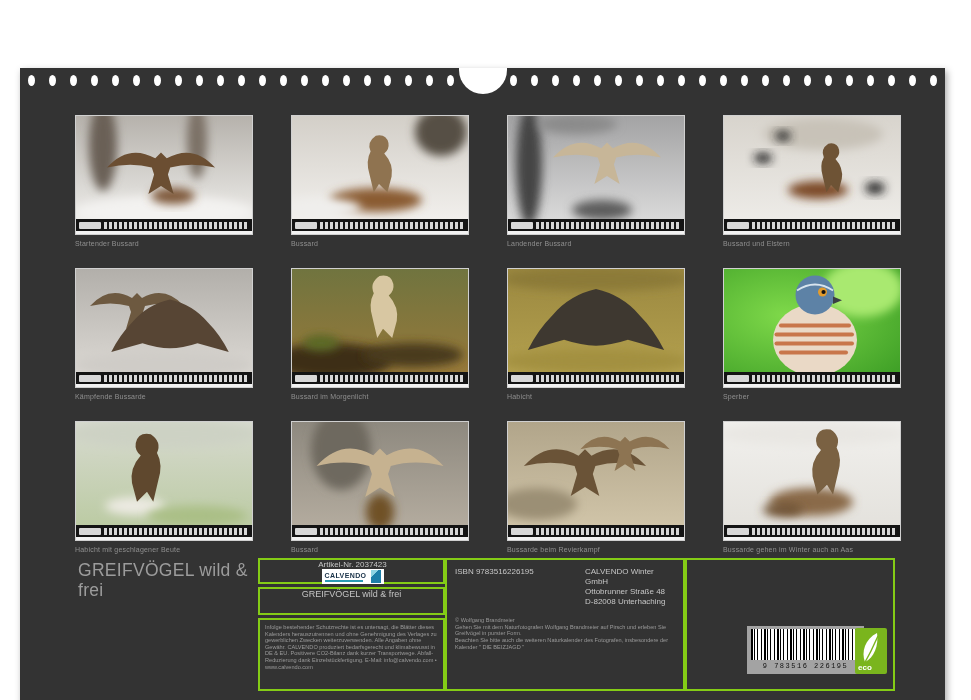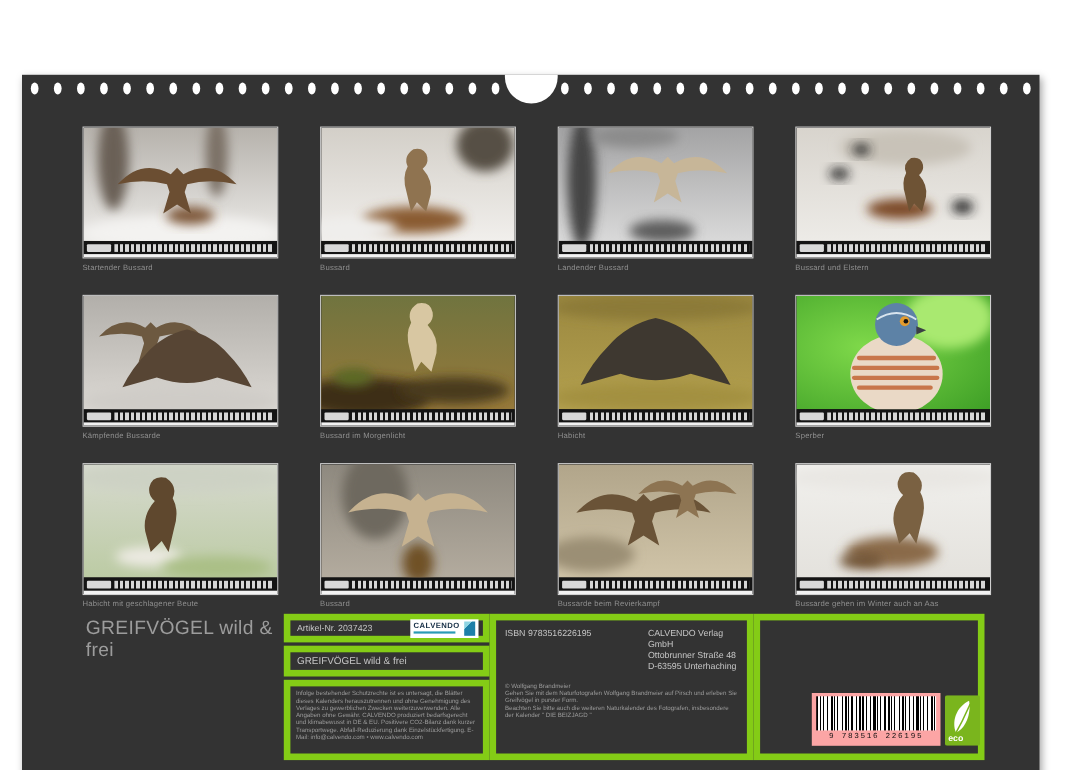--- a/index.html
+++ b/index.html
@@ -24,42 +24,42 @@
   .art svg { display:block; width:100%; height:100%; }
   .strip { height:12px; background:#141414; display:flex; align-items:center; padding:0 3px; gap:3px; }
   .mon { width:22px; height:7px; background:#d8d8d8; border-radius:1px; flex:none; }
   .days { flex:1; height:7px; background:repeating-linear-gradient(90deg,#d6d6d6 0 3px,#141414 3px 5px); }
   .foot { height:3px; background:#f2f2f2; }
   .caption { margin-top:4px; font-size:7px; line-height:9px; color:#909090; letter-spacing:0.2px; }
 
   
   .bigtitle { position:absolute; left:58px; top:492px; font-size:17.5px; line-height:1.15; color:#9c9c9c;
               white-space:pre-line; letter-spacing:0.3px; }
-  .box { border:6px solid #84cc16; }
+  .box { border:2px solid #84cc16;flex-direction:column; }
   .leftcol { position:absolute; left:238px; top:490px; width:187px; }
   .b1 { height:26px; display:flex; align-items:center; justify-content:space-between; padding:0 4px 0 6px; margin-bottom:3px; }
   .artikel { font-size:8px; color:#c6c6c6; }
   .logo { width:62px; height:17px; background:#ffffff; display:flex; align-items:center; justify-content:space-between; padding:1px 3px; }
   .logotxt { display:flex; flex-direction:column; line-height:1; }
   .logoname { font-size:7px; font-weight:bold; color:#173047; letter-spacing:0.4px; }
   .tagline { margin-top:1px; width:38px; height:2px; background:#2a9bb5; }
   .logoicon { width:10px; height:13px; background:linear-gradient(135deg,#8ed4e2 32%,#1d7fa8 32%); }
   .b2 { height:28px; display:flex; align-items:center; padding:0 6px; margin-bottom:3px; }
   .b2 span { font-size:9px; color:#c4c4c4; }
   .b3 { height:73px; padding:4px 5px; }
   .legal { font-size:5.6px; line-height:1.18; color:#9a9a9a; display:block; }
 
   .midcol { position:absolute; left:425px; top:490px; width:240px; height:133px; padding:7px 8px; }
   .midrow { display:flex;gap:12px; }
   .isbn { font-size:8px; color:#c6c6c6; width:118px; flex:none; }
   .addr { display:flex; flex-direction:column; font-size:8px; line-height:1.25; color:#c6c6c6; }
   .copy { margin-top:10px; font-size:5.6px; line-height:1.2; color:#9a9a9a; white-space:pre-line; }
 
   .rightcol { position:absolute; left:665px; top:490px; width:210px; height:133px; }
-  .bcpanel { position:absolute; left:47px; top:66px; width:117px; height:48px; background:#fca5a5; padding:3px 4px 2px 4px; }
+  .bcpanel { position:absolute; left:60px; top:66px; width:117px; height:48px; background:#a3a3a3; padding:3px 4px 2px 4px; }
   .bars { height:31px;
           background:repeating-linear-gradient(90deg,#000 0 2px,#fff 2px 3px,#000 3px 4px,#fff 4px 6px,#000 6px 7px,#fff 7px 10px,#000 10px 11px,#fff 11px 13px); }
   .bcdigits { margin-top:2px; text-align:center; font-size:7px; letter-spacing:1.5px; color:#111; font-family:"Liberation Mono", monospace; }
   .eco { position:absolute; left:168px; top:68px; width:32px; height:46px; }
 </style>
 </head>
 <body>
 
 <div class="stage">
   <div class="card">
@@ -480,23 +480,23 @@
       </div>
       <div class="box b3">
         <span class="legal">Infolge bestehender Schutzrechte ist es untersagt, die Blätter dieses Kalenders herauszutrennen und ohne Genehmigung des Verlages zu gewerblichen Zwecken weiterzuverwenden. Alle Angaben ohne Gewähr. CALVENDO produziert bedarfsgerecht und klimabewusst in DE &amp; EU. Positivere CO2-Bilanz dank kurzer Transportwege. Abfall-Reduzierung dank Einzelstückfertigung. E-Mail: info@calvendo.com • www.calvendo.com</span>
       </div>
     </div>
 
     <div class="midcol box">
       <div class="midrow">
         <span class="isbn">ISBN 9783516226195</span>
         <span class="addr">
-          <span>CALVENDO Verlag GmbH</span>
+          <span>CALVENDO Winter GmbH</span>
           <span>Ottobrunner Straße 48</span>
-          <span>D-63595 Unterhaching</span>
+          <span>D-82008 Unterhaching</span>
         </span>
       </div>
       <div class="copy">© Wolfgang Brandmeier
 Gehen Sie mit dem Naturfotografen Wolfgang Brandmeier auf Pirsch und erleben Sie Greifvögel in purster Form.
 Beachten Sie bitte auch die weiteren Naturkalender des Fotografen, insbesondere der Kalender " DIE BEIZJAGD "</div>
     </div>
 
     <div class="rightcol box">
       <div class="bcpanel">
         <div class="bars"></div>

